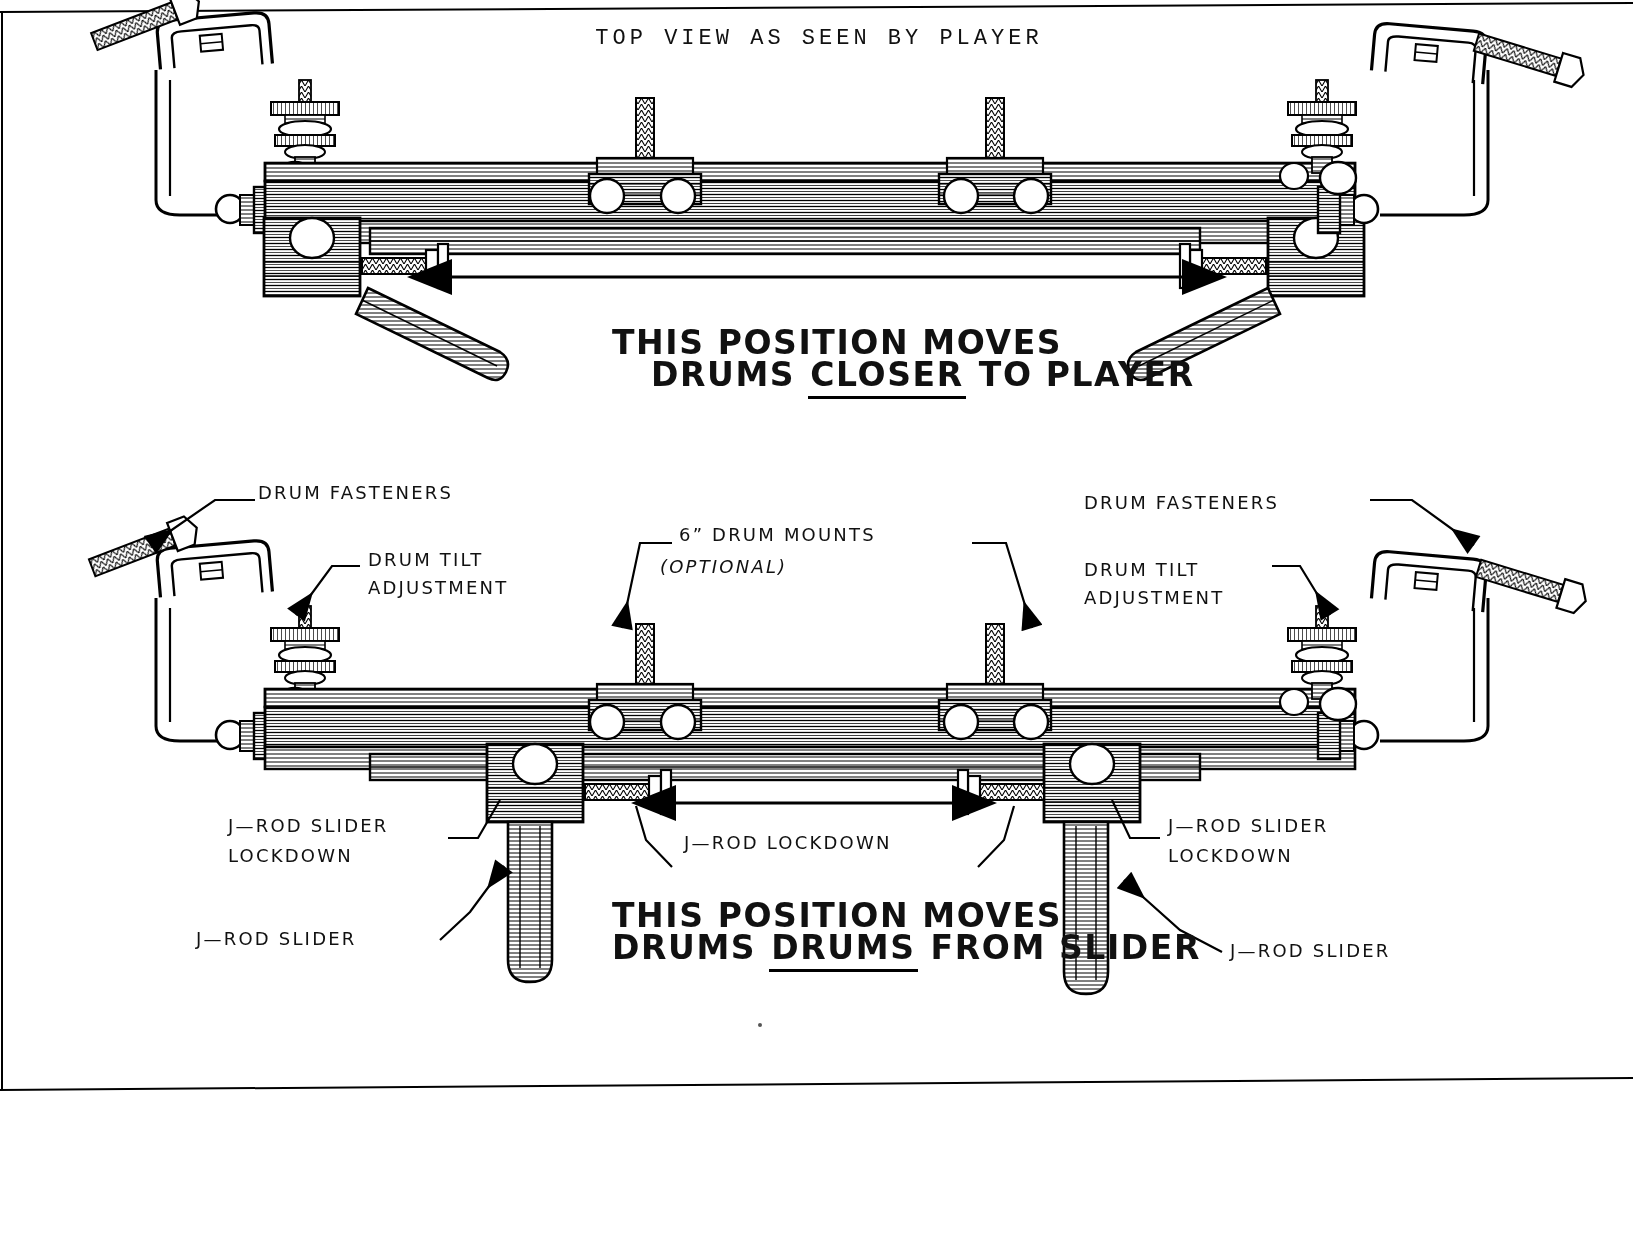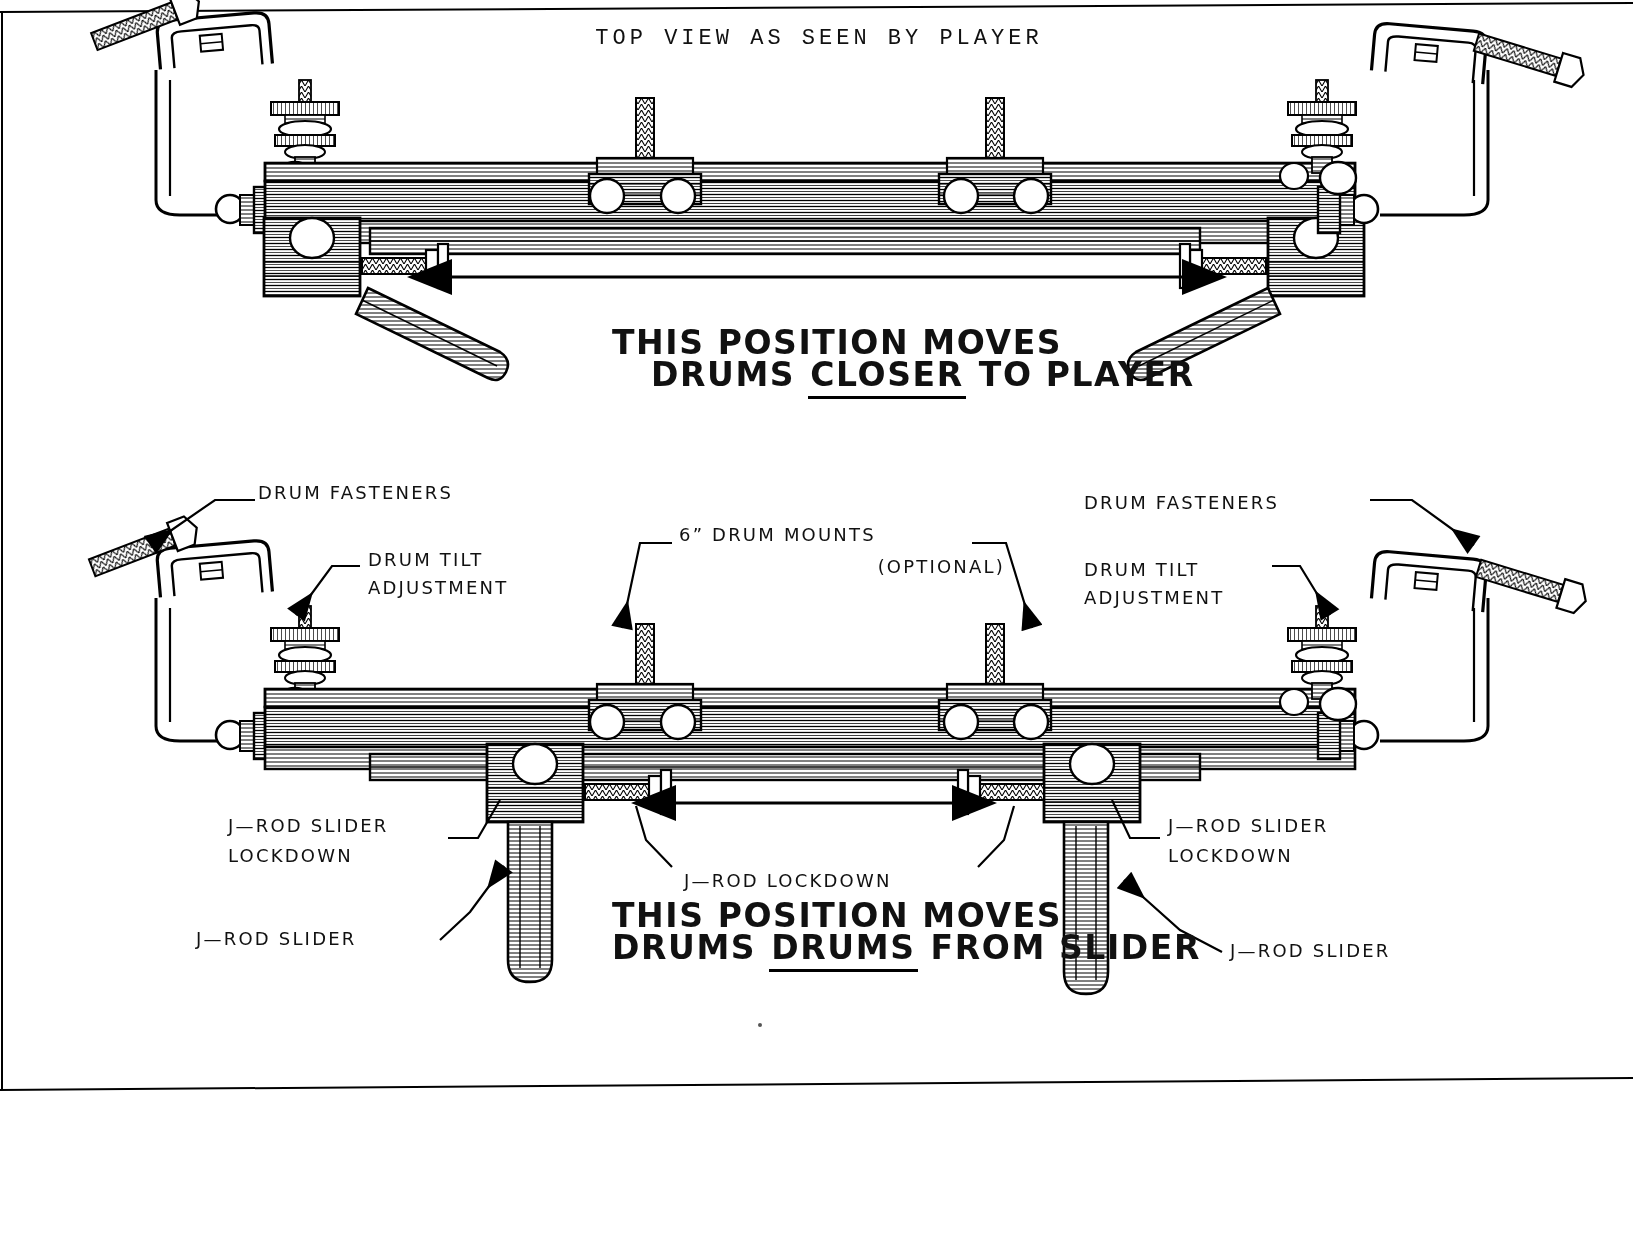--- a/index.html
+++ b/index.html
@@ -363,33 +363,33 @@
   <div class="lbl title" style="left:449px;top:26px;width:740px;text-align:center;">TOP VIEW AS SEEN BY PLAYER</div>
 
   <div class="lbl bold-note" style="left:612px;top:324px;">THIS POSITION MOVES</div>
   <div class="lbl bold-note" style="left:612px;top:356px;margin-left:39px;"><span>DRUMS </span><span class="note-underline">CLOSER</span><span> TO PLAYER</span></div>
 
   <div class="lbl callout" style="left:258px;top:482px;">DRUM FASTENERS</div>
   <div class="lbl callout" style="left:368px;top:549px;">DRUM TILT</div>
   <div class="lbl callout" style="left:368px;top:577px;">ADJUSTMENT</div>
 
   <div class="lbl callout" style="left:679px;top:524px;">6” DRUM MOUNTS</div>
-  <div class="lbl callout" style="left:717px;top:556px;width:288px;text-align:right;">(OPTIONAL)</div>
+  <div class="lbl callout" style="left:660px;top:556px;width:288px;text-align:left;font-style:italic;">(OPTIONAL)</div>
 
   <div class="lbl callout" style="left:1084px;top:492px;">DRUM FASTENERS</div>
   <div class="lbl callout" style="left:1084px;top:559px;">DRUM TILT</div>
   <div class="lbl callout" style="left:1084px;top:587px;">ADJUSTMENT</div>
 
   <div class="lbl callout" style="left:228px;top:815px;">J—ROD SLIDER</div>
   <div class="lbl callout" style="left:228px;top:845px;">LOCKDOWN</div>
 
   <div class="lbl callout" style="left:1168px;top:815px;">J—ROD SLIDER</div>
   <div class="lbl callout" style="left:1168px;top:845px;">LOCKDOWN</div>
 
-  <div class="lbl callout" style="left:684px;top:870px;">J—ROD LOCKDOWN</div>
+  <div class="lbl callout" style="left:684px;top:832px;">J—ROD LOCKDOWN</div>
 
   <div class="lbl callout" style="left:196px;top:928px;">J—ROD SLIDER</div>
   <div class="lbl callout" style="left:1230px;top:940px;">J—ROD SLIDER</div>
 
   <div class="lbl bold-note" style="left:612px;top:897px;">THIS POSITION MOVES</div>
   <div class="lbl bold-note" style="left:612px;top:929px;"><span>DRUMS </span><span class="note-underline">DRUMS</span><span> FROM SLIDER</span></div>
 
 </div>
 
 </body></html>

